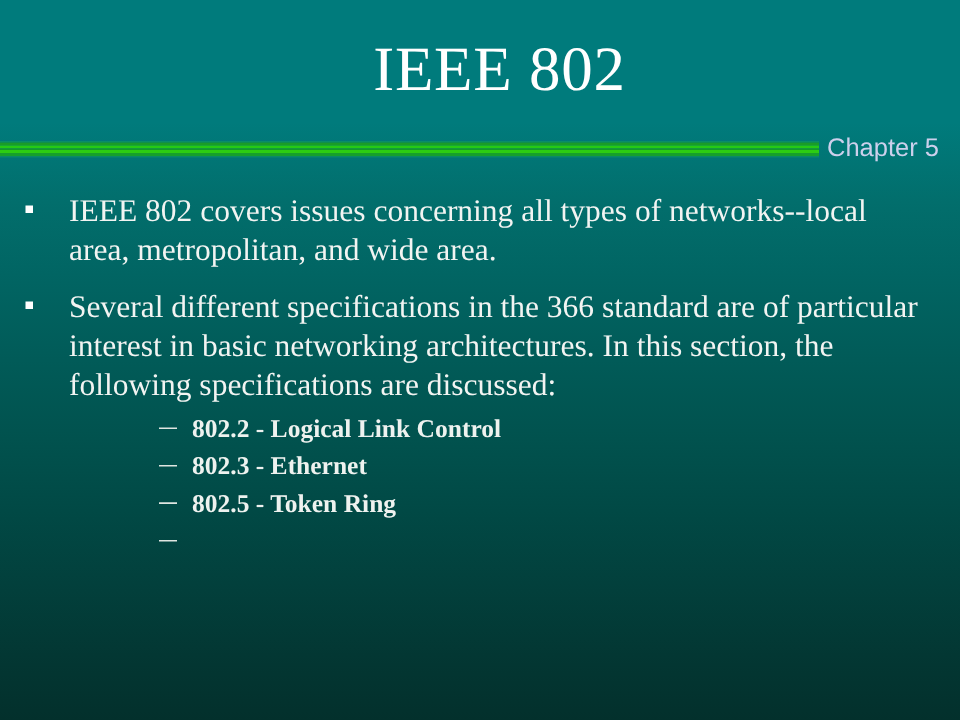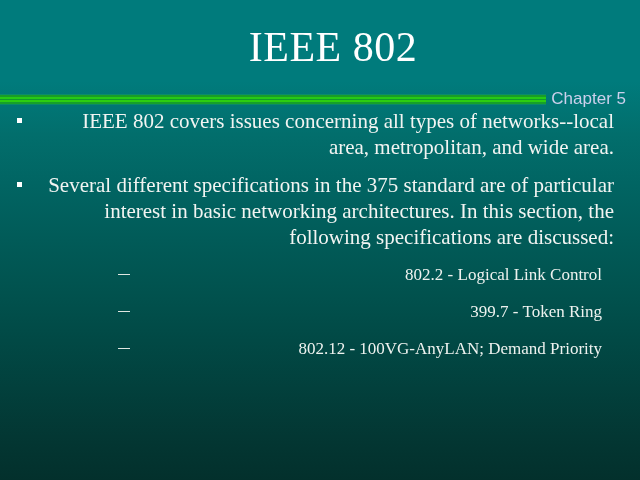--- a/index.html
+++ b/index.html
@@ -79,23 +79,22 @@
     font-size: 17px;
     line-height: 18px;
     color: #ccd0ec;
     white-space: nowrap;
   }
 
   
   #body-area {
     position: absolute;
     left: 0;
-    top: 108px;
-    width: 640px;
-    text-align: right;
+    top: 127px;
+    width: 640px;
   }
 
   ul.level1 {
     list-style: none;
     margin: 0;
     padding: 0;
   }
   li.bullet1 {
     position: relative;
     padding-left: 46px;
@@ -119,25 +118,26 @@
   }
 
   ul.level2 {
     list-style: none;
     margin: 4px 0 0 0;
     padding: 0;
   }
   li.bullet2 {
     position: relative;
     padding-left: 82px;
-    margin: 12px;
+    margin: 0;
     color: #eef2ef;
     font-size: 17px;
     line-height: 25px;
     font-family: "Liberation Serif", "DejaVu Serif", serif;
+    font-weight: bold;
   }
   li.bullet2 > .marker2 {
     position: absolute;
     left: 60px;
     top: 12px;
     width: 12px;
     height: 1px;
     background: #dfe6e1;
   }
   li.bullet2 > .text2 {
@@ -170,40 +170,40 @@
     <ul class="level1">
 
       <li class="bullet1">
         <span class="marker1"></span>
         <span class="text1">IEEE 802 covers issues concerning all types of networks--local area, metropolitan, and wide area.</span>
       </li>
 
 
       <li class="bullet1">
         <span class="marker1"></span>
-        <span class="text1">Several different specifications in the 375 standard are of particular interest in basic networking architectures. In this section, the following specifications are discussed:</span>
+        <span class="text1">Several different specifications in the 366 standard are of particular interest in basic networking architectures. In this section, the following specifications are discussed:</span>
 
         <ul class="level2">
           <li class="bullet2">
             <span class="marker2"></span>
             <span class="text2">802.2 - Logical Link Control</span>
           </li>
           <li class="bullet2">
             <span class="marker2"></span>
-          </li>
-          <li class="bullet2">
-            <span class="marker2"></span>
-          </li>
-          <li class="bullet2">
-            <span class="marker2"></span>
-            <span class="text2">399.7 - Token Ring</span>
-          </li>
-          <li class="bullet2">
-            <span class="marker2"></span>
-            <span class="text2">802.12 - 100VG-AnyLAN; Demand Priority</span>
+            <span class="text2">802.3 - Ethernet</span>
+          </li>
+          <li class="bullet2">
+            <span class="marker2"></span>
+          </li>
+          <li class="bullet2">
+            <span class="marker2"></span>
+            <span class="text2">802.5 - Token Ring</span>
+          </li>
+          <li class="bullet2">
+            <span class="marker2"></span>
           </li>
         </ul>
       </li>
 
     </ul>
   </div>
 
 </div>
 
 </body></html>

